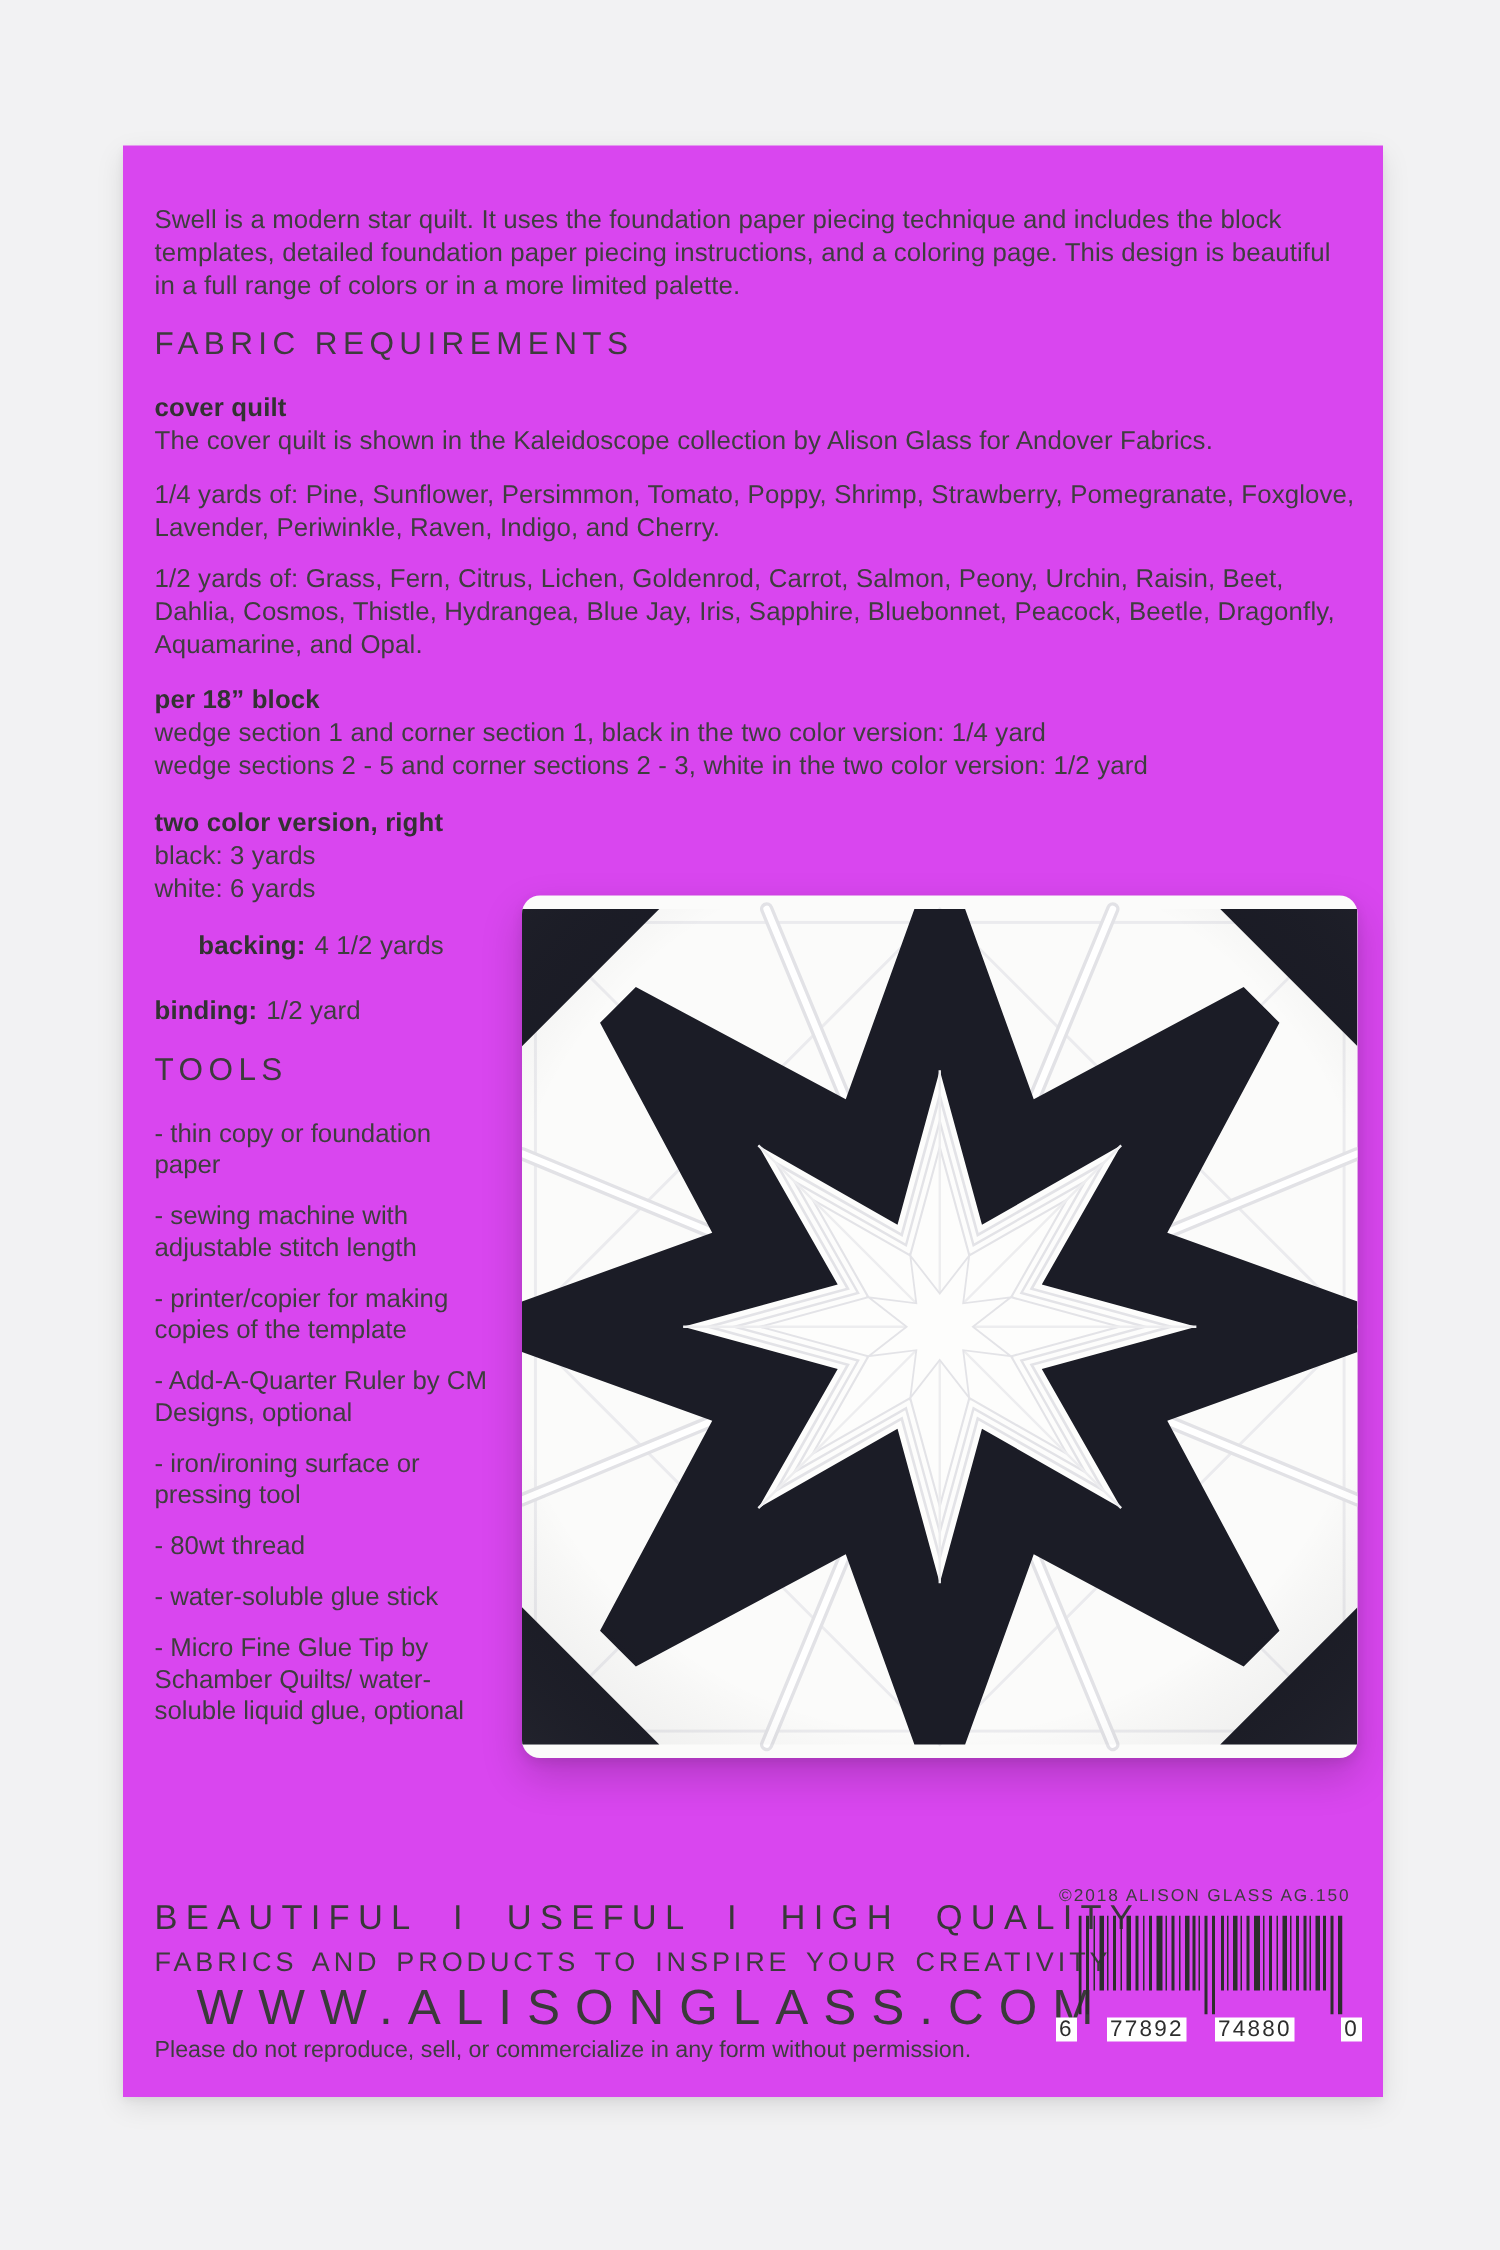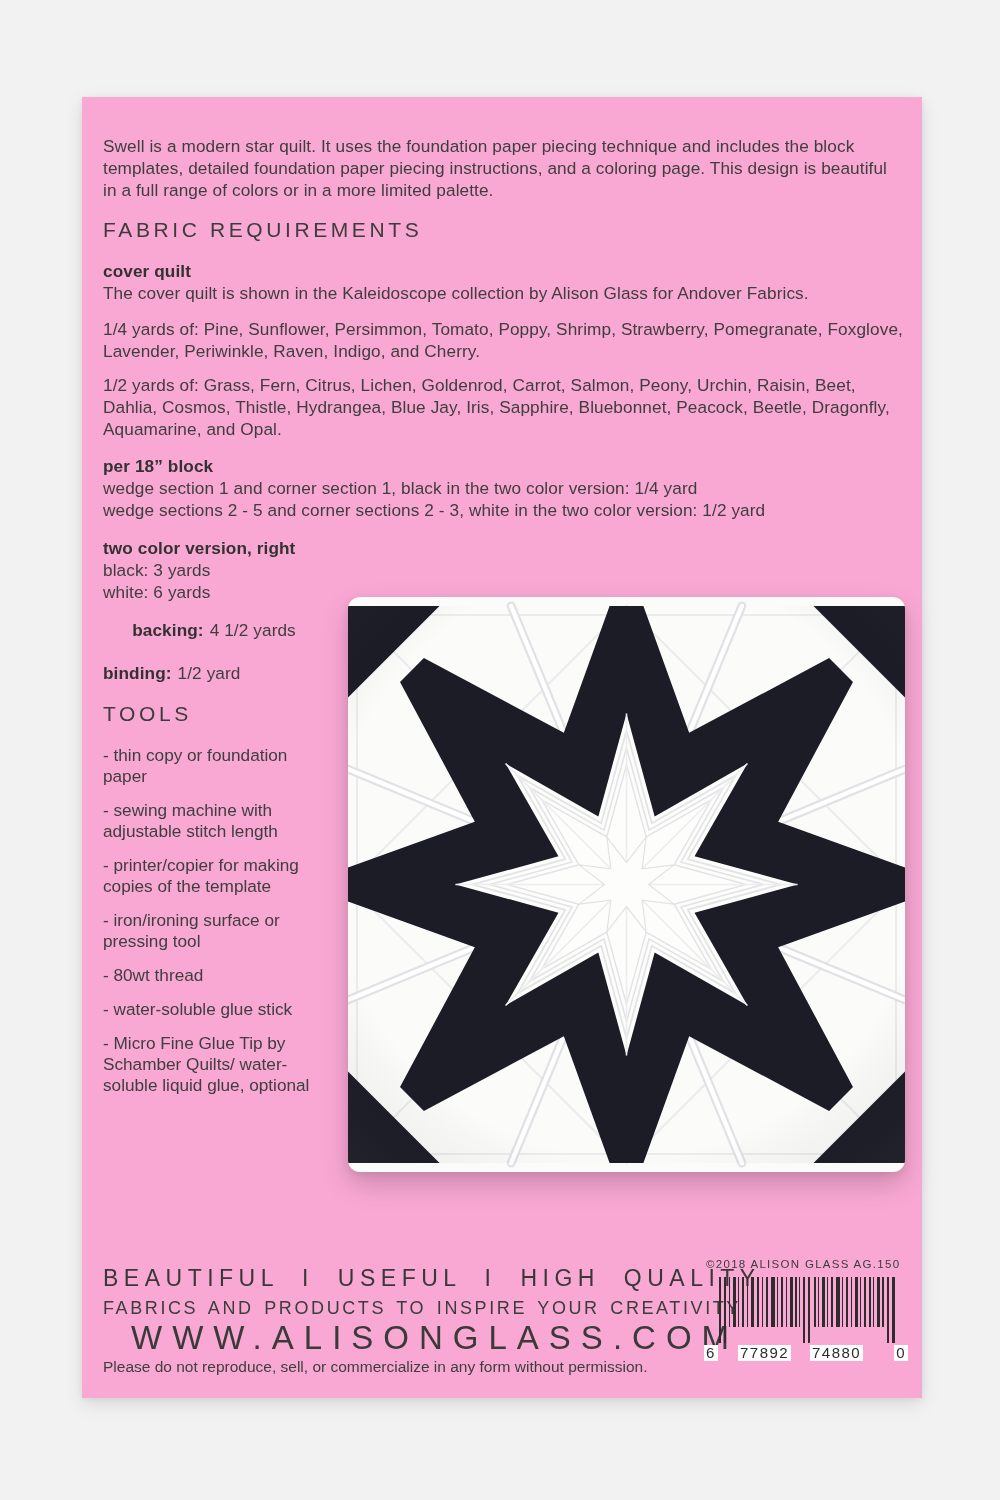--- a/index.html
+++ b/index.html
@@ -6,21 +6,21 @@
   body{
     width:1000px;height:1500px;
     background:#f2f2f3;
     font-family:"Liberation Sans", sans-serif;
     color:#3e3e3e;
     position:relative;
     overflow:hidden;
   }
   .card{
     position:absolute;left:82px;top:97px;width:840px;height:1301px;
-    background:#f9a8d4;
+    background:#d946ef;
     box-shadow:0 6px 18px rgba(0,0,0,0.10), 0 2px 6px rgba(0,0,0,0.06);
   }
   .content{
     position:absolute;left:21px;top:0;width:800px;
   }
   .body{
     font-size:17.2px;line-height:22px;margin:0;color:#3e3e3e;
     letter-spacing:0.1px;
   }
   .bold{font-weight:700;color:#323232;}
@@ -118,20 +118,21 @@
     <div class="narrow">
       <p class="body backing-line"><span class="bold label">backing:</span><span>4 1/2 yards</span></p>
       <p class="body binding-line"><span class="bold label">binding:</span><span>1/2 yard</span></p>
 
       <h2 class="section-heading tools-heading">TOOLS</h2>
 
       <div class="tools-list">
         <p class="tool">- thin copy or foundation paper</p>
         <p class="tool">- sewing machine with adjustable stitch length</p>
         <p class="tool">- printer/copier for making copies of the template</p>
+        <p class="tool">- Add-A-Quarter Ruler by CM Designs, optional</p>
         <p class="tool">- iron/ironing surface or pressing tool</p>
         <p class="tool">- 80wt thread</p>
         <p class="tool">- water-soluble glue stick</p>
         <p class="tool">- Micro Fine Glue Tip by Schamber Quilts/ water-soluble liquid glue, optional</p>
       </div>
     </div>
   </div>
 
   <div class="photo">
     <svg viewBox="0 0 560 560" xmlns="http://www.w3.org/2000/svg">

